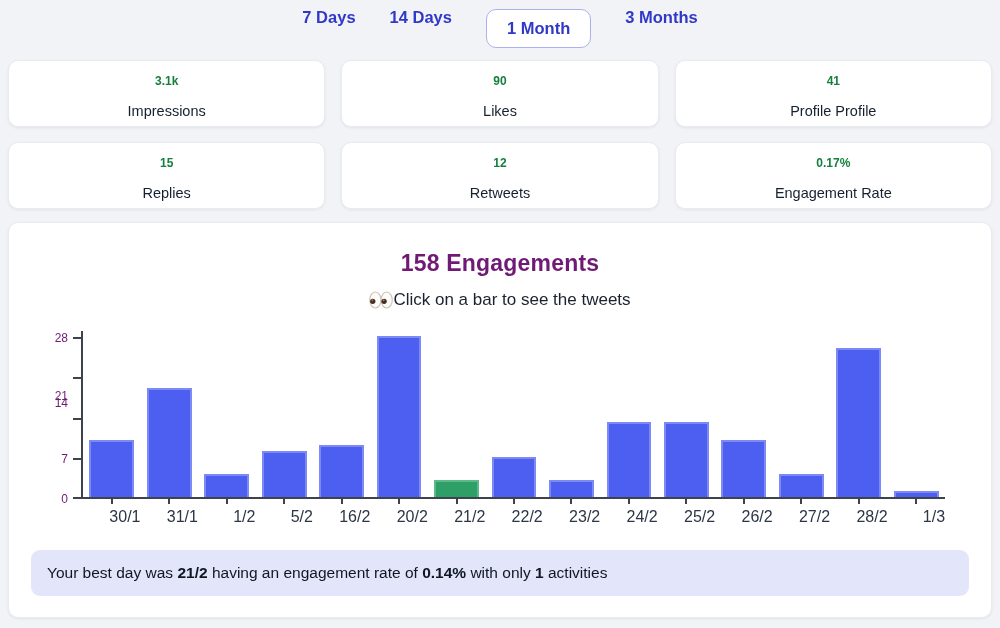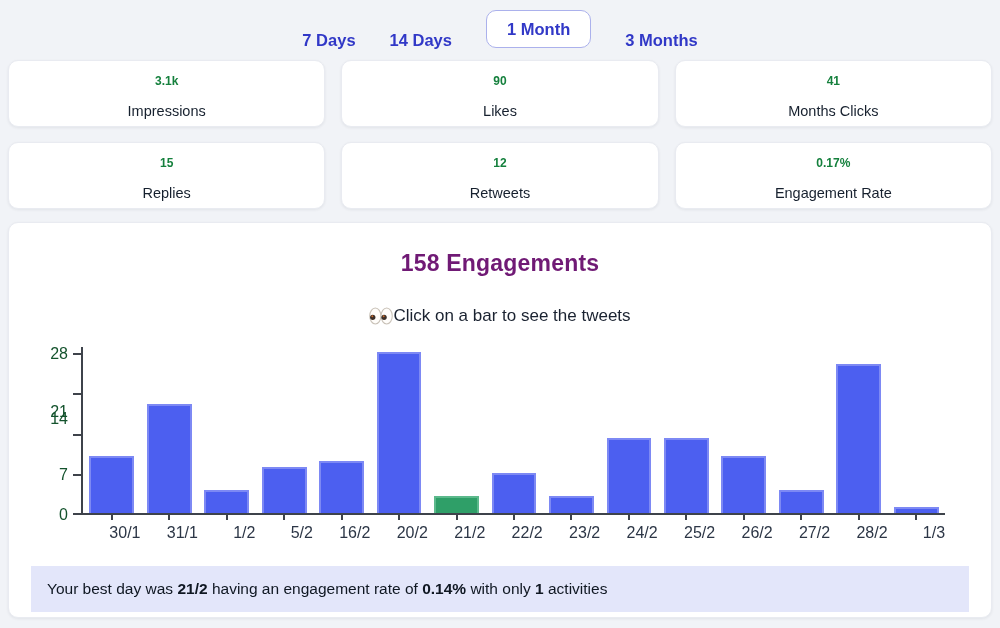--- a/index.html
+++ b/index.html
@@ -7,21 +7,21 @@
   body {
     width: 1000px; height: 628px;
     background: #f1f3f7;
     font-family: "Liberation Sans", sans-serif;
     color: #0f1722;
     overflow: hidden;
   }
 
   
   .tabs {
-    display: flex; justify-content: center; align-items: flex-end;
+    display: flex; justify-content: center; align-items: flex-start;
     gap: 34px; padding-top: 9px; height: 48px;
   }
   .tab {
     color: #3138c7; font-weight: 700; font-size: 16.5px;
     cursor: pointer; line-height: 1;
   }
   .tab.active {
     background: #ffffff;
     border: 1px solid #abb1ec;
     border-radius: 10px;
@@ -56,37 +56,37 @@
     margin: 13px 8px 0 8px;
     height: 396px;
     padding: 26px 22px 16px;
   }
   .chart-title {
     margin: 0; text-align: center;
     font-size: 23px; font-weight: 700; color: #701a75;
     line-height: 28px; letter-spacing: .2px;
   }
   .chart-subtitle {
-    margin-top: 29px;
+    margin-top: 13px;
     display: flex; justify-content: center; align-items: center; 
     font-size: 17px; color: #1a2230; line-height: 20px;
   }
   .eyes-icon { display: inline-flex; }
 
   
   .chart {
     display: grid;
     grid-template-columns: 50px 1fr;
     grid-template-rows: 161px 28px;
     margin: 28px 24px 0 0;
   }
   .ylabels { position: relative; }
   .ylabel {
     position: absolute; right: 13px;
-    font-size: 16px; color: #14532d; line-height: 16px;
+    font-size: 12px; color: #701a75; line-height: 16px;
     transform: translateY(50%);
   }
   .plot { position: relative; }
   .axis-y {
     position: absolute; left: 0; top: -7px; bottom: 0;
     width: 2px; background: #3e434b;
   }
   .ytick {
     position: absolute; left: -8px; width: 8px; height: 2px;
     background: #3e434b;
@@ -111,21 +111,21 @@
   .xl::before {
     content: ""; position: absolute; top: 0; left: 50%;
     transform: translateX(-50%);
     width: 2px; height: 5px; background: #3e434b;
   }
 
   
   .note {
     margin-top: 23px;
     background: #e3e6fa;
-    border-radius: 0;
+    border-radius: 9px;
     padding: 14px 16px;
     font-size: 15.5px; color: #0f1722;
   }
   .note b { font-weight: 700; }
 </style>
 </head>
 <body>
 
 <div class="tabs">
   <span class="tab">7 Days</span>
@@ -138,21 +138,21 @@
   <div class="card">
     <div class="val">3.1k</div>
     <div class="lbl">Impressions</div>
   </div>
   <div class="card">
     <div class="val">90</div>
     <div class="lbl">Likes</div>
   </div>
   <div class="card">
     <div class="val">41</div>
-    <div class="lbl">Months Clicks</div>
+    <div class="lbl">Profile Profile</div>
   </div>
   <div class="card">
     <div class="val">15</div>
     <div class="lbl">Replies</div>
   </div>
   <div class="card">
     <div class="val">12</div>
     <div class="lbl">Retweets</div>
   </div>
   <div class="card">

